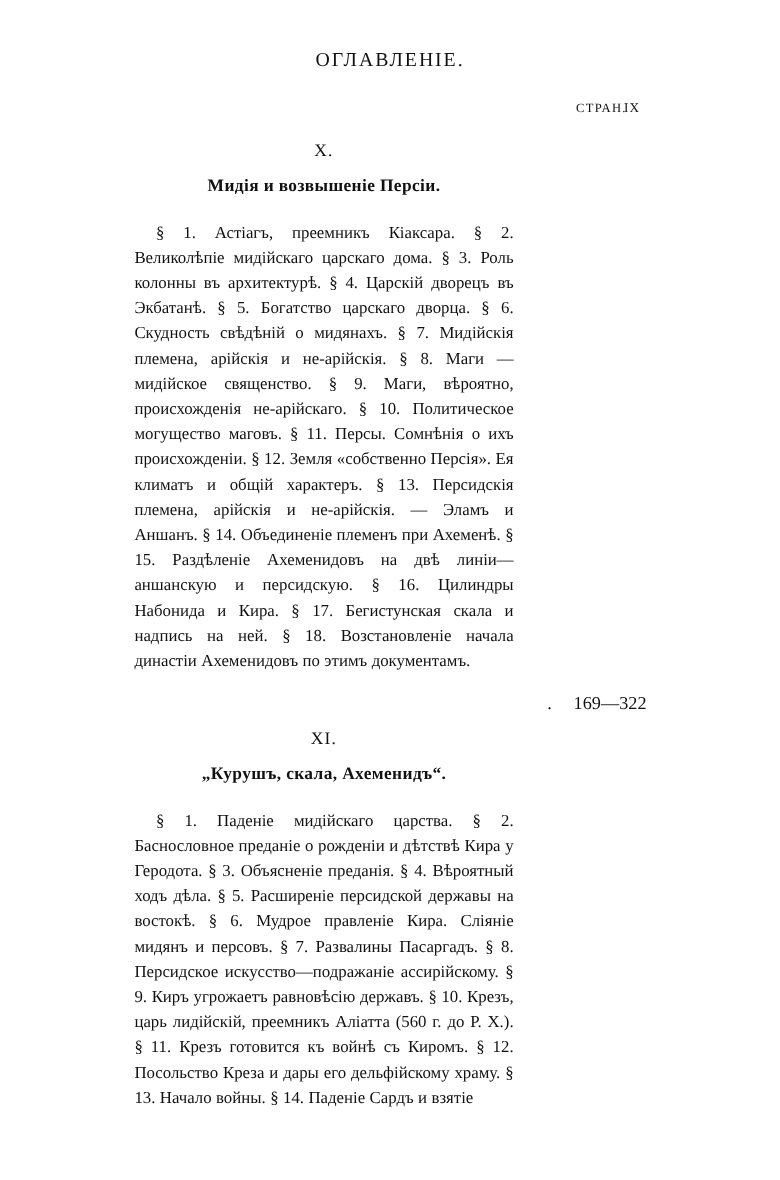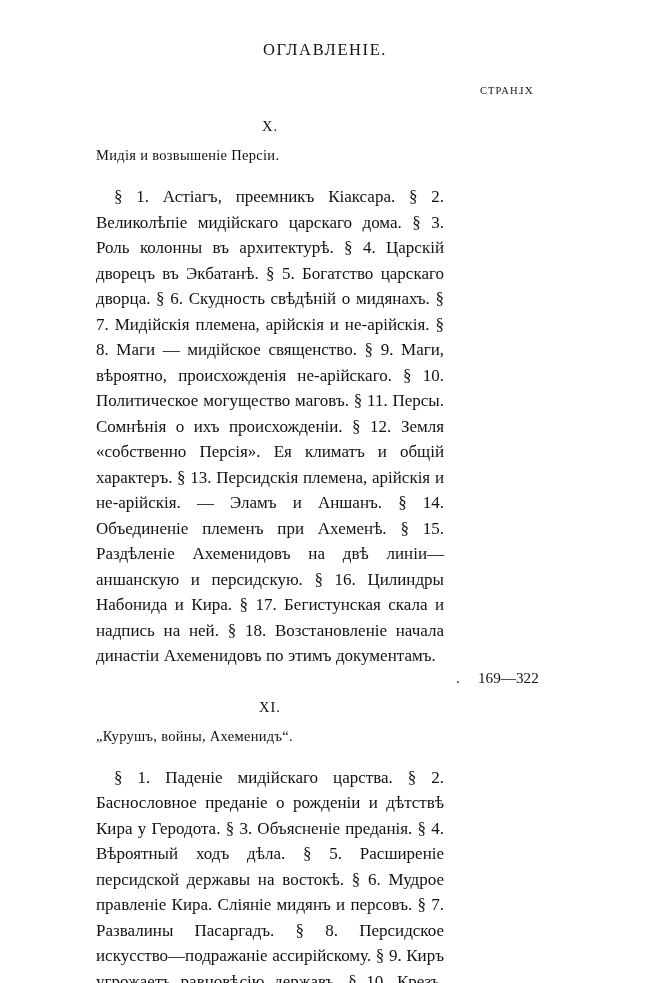--- a/index.html
+++ b/index.html
@@ -58,33 +58,33 @@
     width: 348px;
   }
   .chapter-num {
     text-align: center;
     font-size: 14.5px;
     letter-spacing: 1px;
     margin-top: 0;
     margin-bottom: 12px;
   }
   .chapter-title {
-    text-align: left;
+    text-align: center;
     font-size: 14.5px;
-    font-weight: normal;
+    font-weight: bold;
     letter-spacing: 0.3px;
     margin-bottom: 20px;
   }
   .entry {
-    font-size: 17px;
+    font-size: 14px;
     line-height: 1.50;
     text-align: justify;
     text-justify: inter-word;
     text-indent: 18px;
-    margin: 0;
+    margin: 16px;
     word-spacing: 0.2px;
   }
   .block {
     margin-bottom: 0;
   }
   .spacer-1 { height: 30px; }
   .lastline-wrap {
     position: relative;
   }
   .lastline-dot {
@@ -122,18 +122,18 @@
       <div class="lastline-wrap">
         <span class="lastline-dot">.</span>
         <span class="lastline-range">169—322</span>
       </div>
     </div>
 
     <div class="spacer-1"></div>
 
     <div class="block">
       <div class="chapter-num">XI.</div>
-      <div class="chapter-title">„Курушъ, войны, Ахеменидъ“.</div>
+      <div class="chapter-title">„Курушъ, скала, Ахеменидъ“.</div>
       <div class="entry">§ 1. Паденіе мидійскаго царства. § 2. Баснословное преданіе о рожденіи и дѣтствѣ Кира у Геродота. § 3. Объясненіе преданія. § 4. Вѣроятный ходъ дѣла. § 5. Расширеніе персидской державы на востокѣ. § 6. Мудрое правленіе Кира. Сліяніе мидянъ и персовъ. § 7. Развалины Пасаргадъ. § 8. Персидское искусство—подражаніе ассирійскому. § 9. Киръ угрожаетъ равновѣсію державъ. § 10. Крезъ, царь лидійскій, преемникъ Аліатта (560 г. до Р. Х.). § 11. Крезъ готовится къ войнѣ съ Киромъ. § 12. Посольство Креза и дары его дельфійскому храму. § 13. Начало войны. § 14. Паденіе Сардъ и взятіе</div>
     </div>
 
   </div>
 </div>
 
 </body></html>

